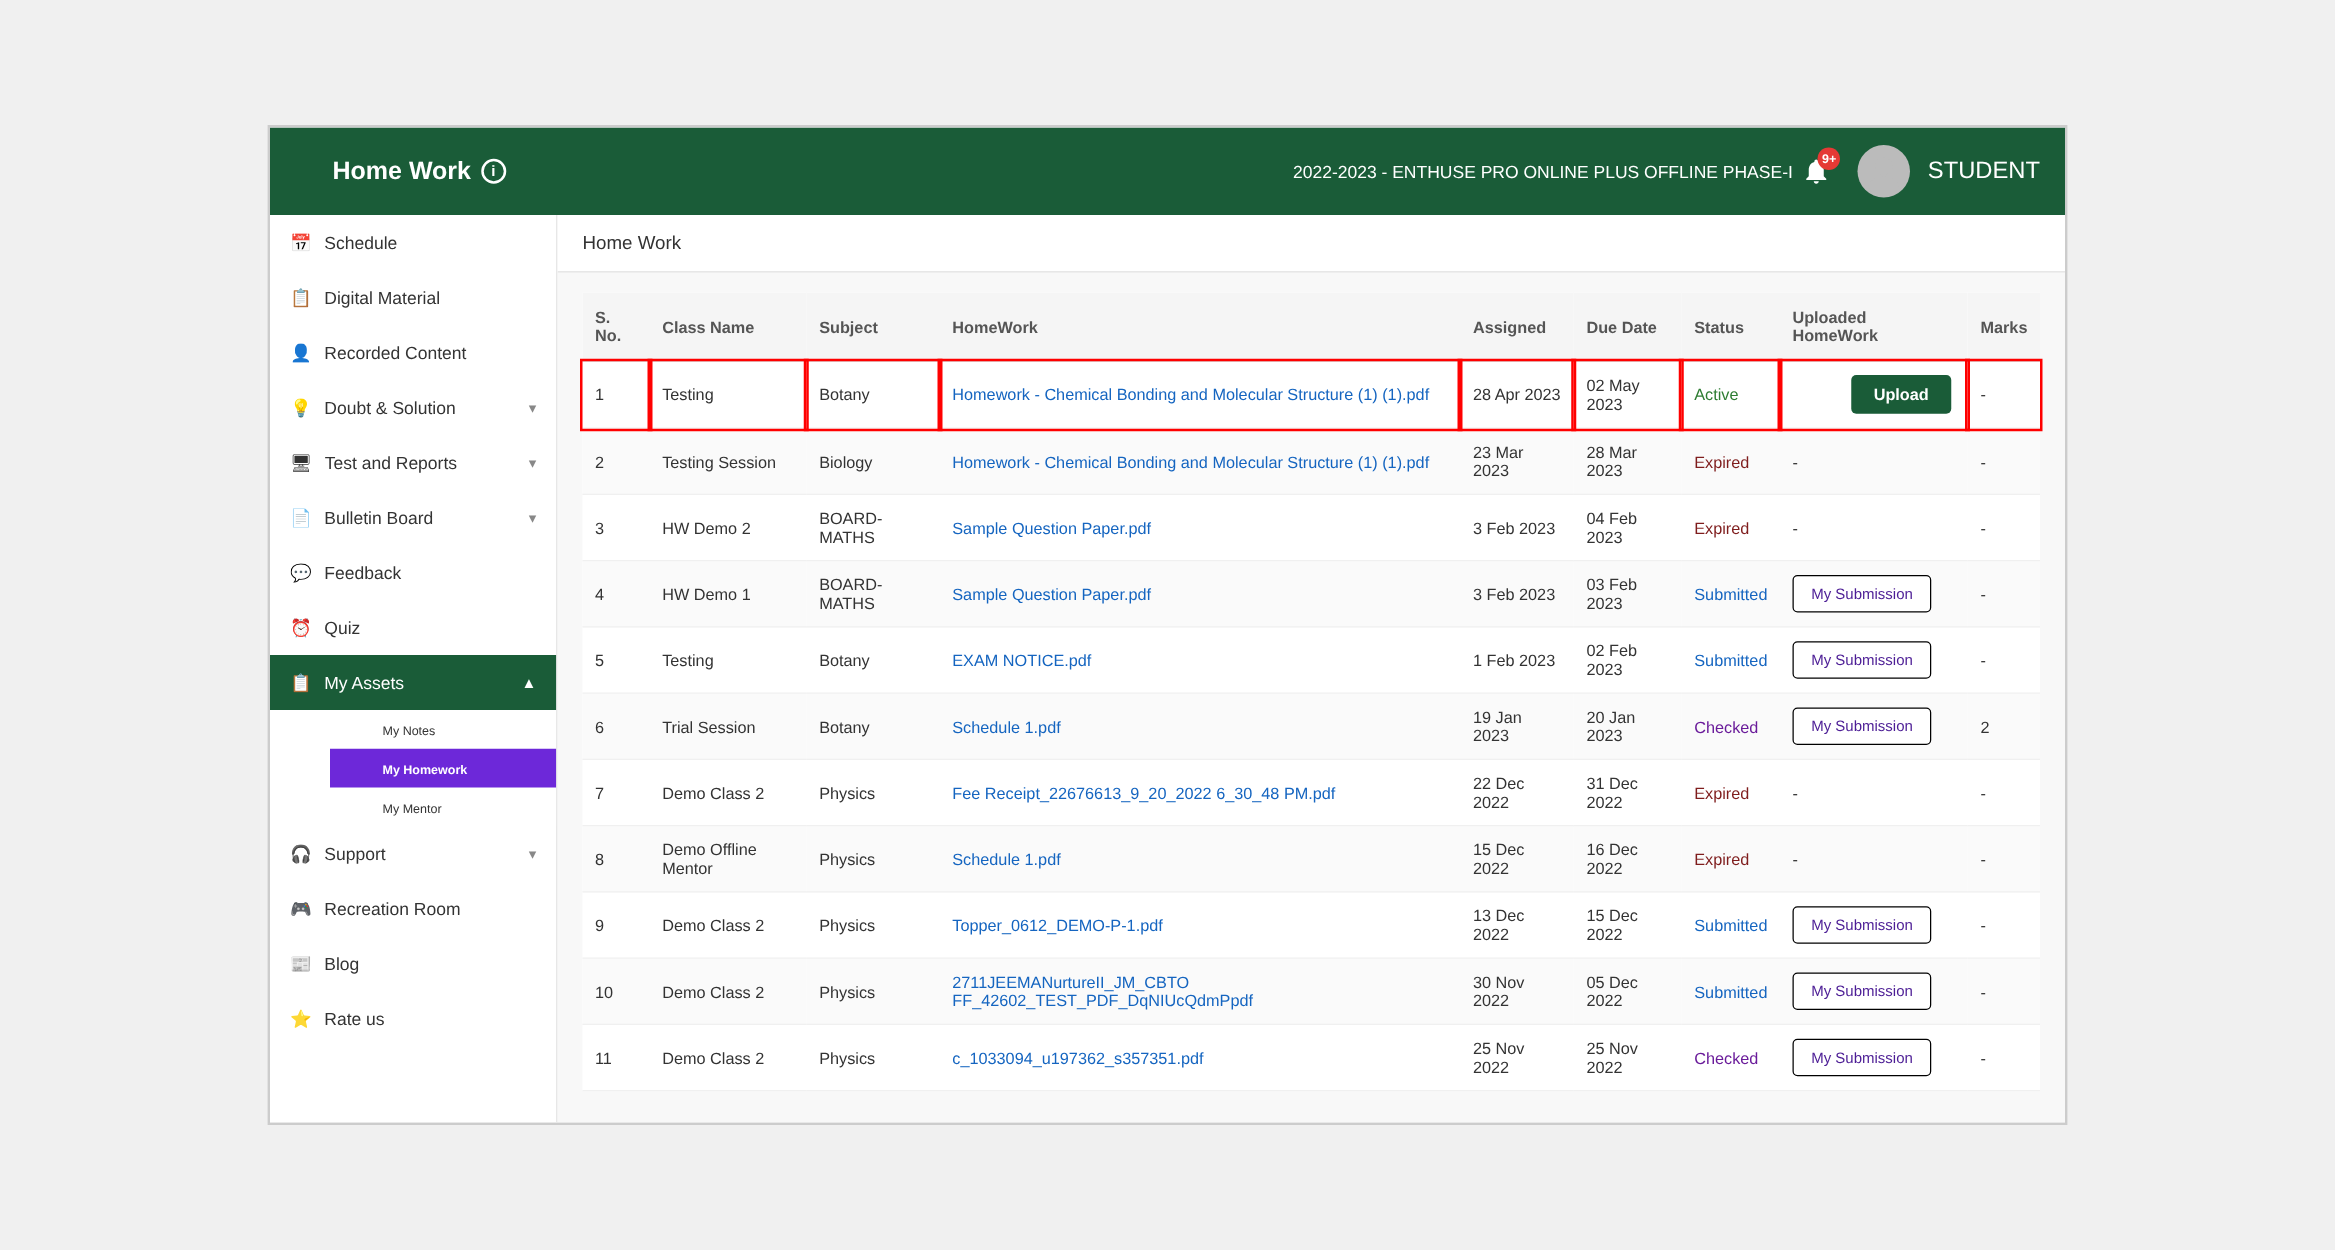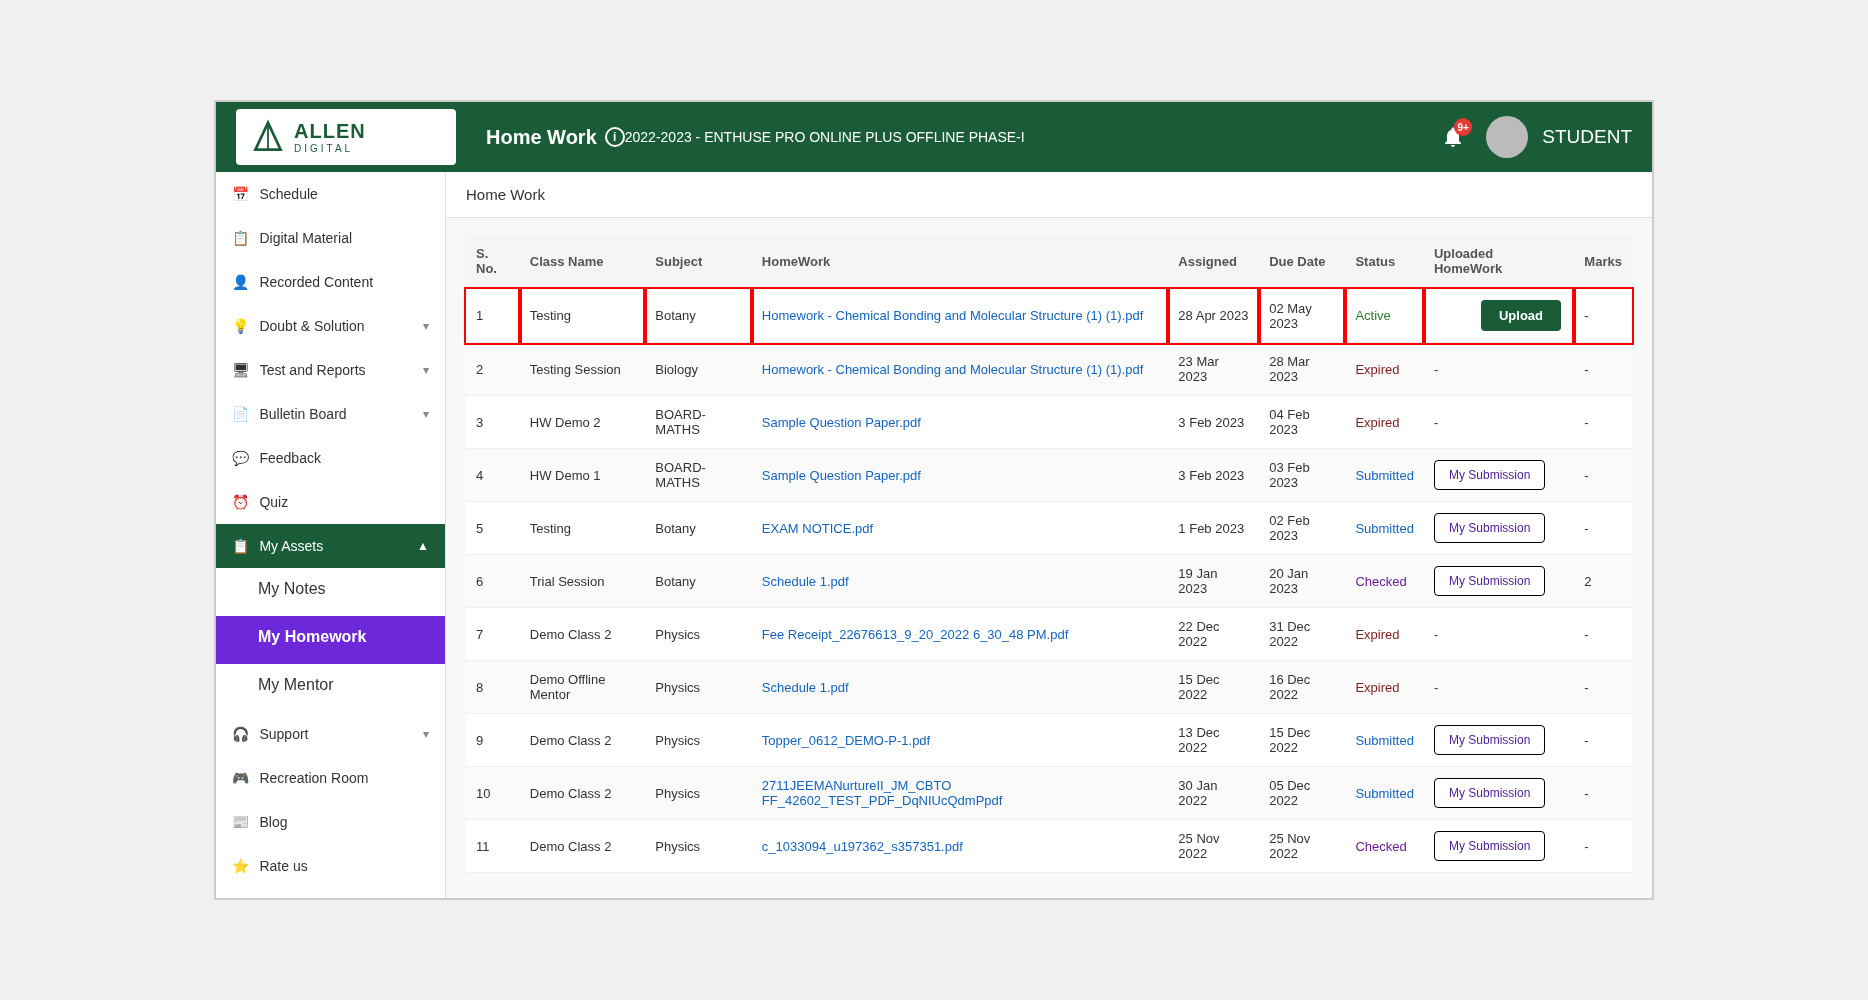--- a/index.html
+++ b/index.html
@@ -7,36 +7,36 @@
     .app-container { width: 1440px; height: 800px; display: flex; flex-direction: column; border: 2px solid #ccc; background: #fff; overflow: hidden; }
     
     .header { background: #1a5c38; color: white; height: 70px; display: flex; align-items: center; padding: 0 20px; flex-shrink: 0; }
     .header-left { display: flex; align-items: center; background: white; padding: 6px 14px; border-radius: 4px; min-width: 220px; height: 56px; }
     .logo-icon { width: 36px; height: 36px; margin-right: 8px; }
     .logo-text { display: flex; flex-direction: column; }
     .logo-allen { font-size: 20px; font-weight: 900; color: #1a5c38; letter-spacing: 1px; }
     .logo-digital { font-size: 10px; color: #1a5c38; letter-spacing: 3px; }
     .header-title { font-size: 20px; font-weight: 600; color: white; margin-left: 30px; display: flex; align-items: center; gap: 8px; }
     .header-info-icon { width: 20px; height: 20px; border: 2px solid white; border-radius: 50%; display: flex; align-items: center; justify-content: center; font-size: 12px; cursor: pointer; }
-    .header-center { flex: 1; text-align: left; font-size: 14px; color: white; font-weight: 500; }
+    .header-center { flex: 1; text-align: right; font-size: 14px; color: white; font-weight: 500; }
     .header-right { display: flex; align-items: center; gap: 14px; }
     .notif-btn { position: relative; width: 38px; height: 38px; display: flex; align-items: center; justify-content: center; cursor: pointer; }
     .notif-badge { position: absolute; top: 0; right: 0; background: #e53935; color: white; font-size: 10px; border-radius: 50%; width: 18px; height: 18px; display: flex; align-items: center; justify-content: center; font-weight: bold; }
     .avatar { width: 42px; height: 42px; border-radius: 50%; background: #bbb; overflow: hidden; display: flex; align-items: center; justify-content: center; }
     .user-name { color: white; font-size: 19px; }
     
     .main-layout { display: flex; flex: 1; overflow: hidden; }
     
     .sidebar { width: 230px; background: white; border-right: 1px solid #e0e0e0; display: flex; flex-direction: column; overflow-y: auto; flex-shrink: 0; }
     .sidebar-item { display: flex; align-items: center; padding: 14px 16px; cursor: pointer; color: #333; font-size: 14px; gap: 10px; position: relative; }
     .sidebar-item.active { background: #1a5c38; color: white; }
     .sidebar-item .arrow { margin-left: auto; font-size: 12px; color: #888; }
     .sidebar-item.active .arrow { color: white; }
     .sidebar-sub { background: white; }
-    .sidebar-sub-item { padding: 12px 16px 18px 42px; cursor: pointer; font-size: 16px; color: #333; }
+    .sidebar-sub-item { padding: 12px 16px 8px 42px; cursor: pointer; font-size: 10px; color: #333; margin-left: 48px; }
     .sidebar-sub-item.active { background: #6d28d9; color: white; font-weight: 600; }
     
     .content { flex: 1; background: #f8f8f8; display: flex; flex-direction: column; overflow: hidden; }
     .breadcrumb { padding: 14px 20px; font-size: 15px; color: #333; font-weight: 500; border-bottom: 1px solid #e0e0e0; background: white; }
     .table-wrapper { flex: 1; overflow-y: auto; padding: 16px 20px; }
     table { width: 100%; border-collapse: collapse; background: white; }
     thead tr { background: #f5f5f5; }
     th { padding: 12px 10px; text-align: left; font-size: 13px; color: #555; font-weight: 600; border-bottom: 1px solid #737373; }
     td { padding: 11px 10px; font-size: 13px; color: #333; border-bottom: 1px solid #f0f0f0; vertical-align: middle; }
     tr:nth-child(even) { background: #fafafa; }
@@ -48,31 +48,20 @@
     .status-submitted { color: #1565c0; }
     .status-checked { color: #6a1b9a; }
     .highlighted-row td { outline: 2px solid red; }
   </style>
 </head>
 <body>
 
 <div class="app-container">
 
   <div class="header">
-    <div class="header-left">
-
-      <svg class="logo-icon" viewBox="0 0 40 40">
-        <polygon points="20,4 34,34 6,34" fill="none" stroke="#1a5c38" stroke-width="3"></polygon>
-        <line x1="20" y1="4" x2="20" y2="34" stroke="#1a5c38" stroke-width="2"></line>
-      </svg>
-      <div class="logo-text">
-        <span class="logo-allen">ALLEN</span>
-        <span class="logo-digital">DIGITAL</span>
-      </div>
-    </div>
     <div class="header-title">
       <span>Home Work</span>
       <div class="header-info-icon">i</div>
     </div>
     <div class="header-center">2022-2023 - ENTHUSE PRO ONLINE PLUS OFFLINE PHASE-I</div>
     <div class="header-right">
       <div class="notif-btn">
         <svg width="24" height="24" viewBox="0 0 24 24" fill="white">
           <path d="M12 22c1.1 0 2-.9 2-2h-4c0 1.1.9 2 2 2zm6-6v-5c0-3.07-1.64-5.64-4.5-6.32V4c0-.83-.67-1.5-1.5-1.5s-1.5.67-1.5 1.5v.68C7.63 5.36 6 7.92 6 11v5l-2 2v1h16v-1l-2-2z"></path>
         </svg>
@@ -273,21 +262,21 @@
     <td>15 Dec 2022</td>
     <td><span class="status-submitted">Submitted</span></td>
     <td><button class="btn-submission">My Submission</button></td>
     <td>-</td>
   </tr>
               <tr>
     <td>10</td>
     <td>Demo Class 2</td>
     <td>Physics</td>
     <td><a class="hw-link" href="#">2711JEEMANurtureII_JM_CBTO FF_42602_TEST_PDF_DqNIUcQdmPpdf</a></td>
-    <td>30 Jan 2022</td>
+    <td>30 Nov 2022</td>
     <td>05 Dec 2022</td>
     <td><span class="status-submitted">Submitted</span></td>
     <td><button class="btn-submission">My Submission</button></td>
     <td>-</td>
   </tr>
               <tr>
     <td>11</td>
     <td>Demo Class 2</td>
     <td>Physics</td>
     <td><a class="hw-link" href="#">c_1033094_u197362_s357351.pdf</a></td>

